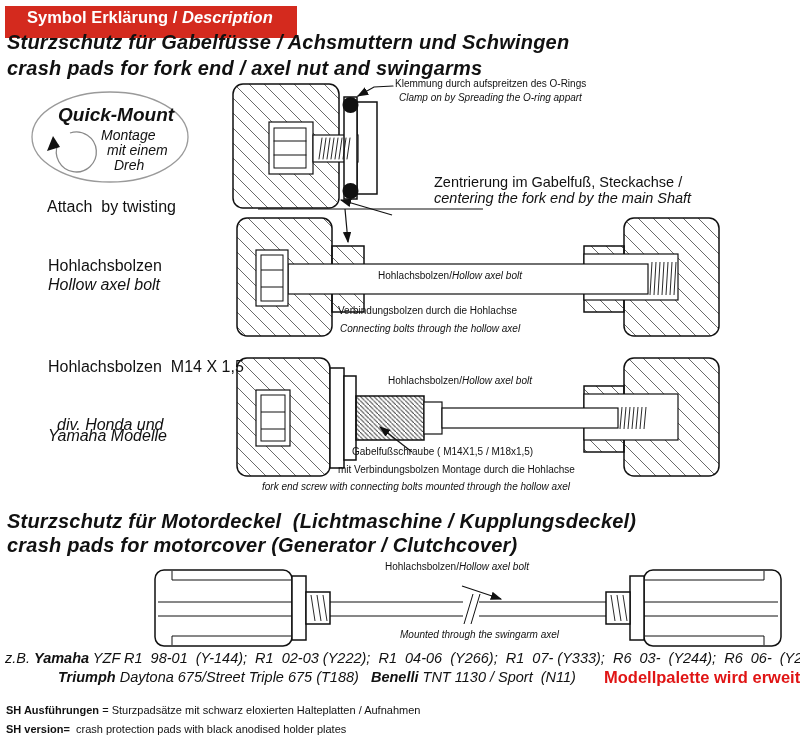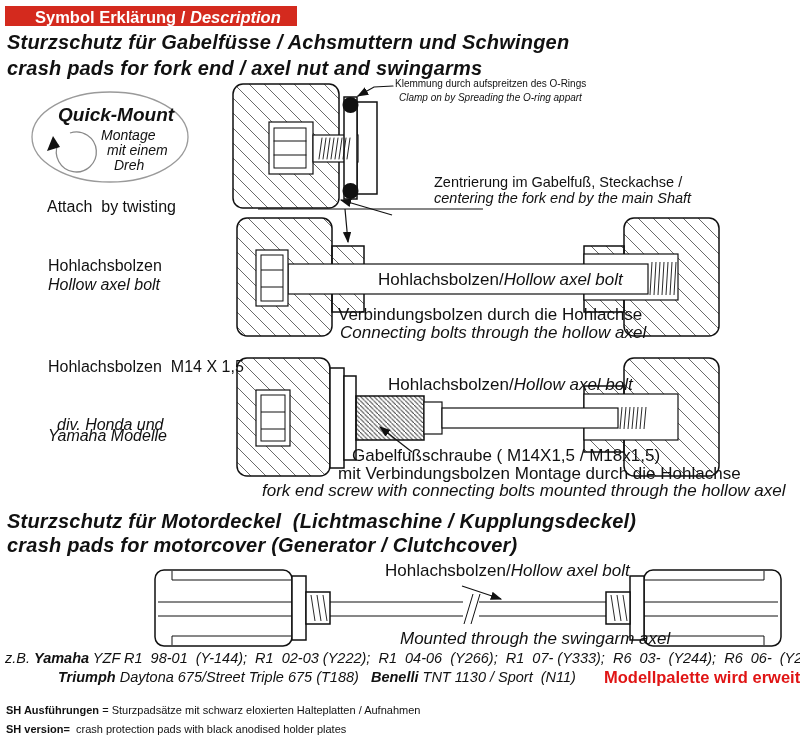--- a/index.html
+++ b/index.html
@@ -6,28 +6,28 @@
   .page{
     position:relative;width:800px;height:747px;background:#ffffff;
     font-family:"Liberation Sans","DejaVu Sans",sans-serif;color:#111;
     overflow:hidden;margin:0 auto;
   }
   .t{position:absolute;white-space:nowrap;line-height:1.12;}
   .it{font-style:italic;}
   .b{font-weight:bold;}
   .pre{white-space:pre;}
   .header-bar{
-    position:absolute;left:5px;top:6px;width:292px;height:20px;
+    position:absolute;left:5px;top:6px;width:292px;height:32px;
     background:#d42a1e;color:#fff;font-size:16.5px;font-weight:bold;
-    line-height:23px;padding-left:30px;box-sizing:border-box;white-space:nowrap;
+    line-height:23px;padding-left:22px;box-sizing:border-box;white-space:nowrap;
   }
   .intro{font-size:20px;font-weight:bold;font-style:italic;letter-spacing:.2px;}
   .ann{font-size:10px;}
   .lbl{font-size:16px;text-align:center;}
-  .dlbl{font-size:17px;}
+  .dlbl{font-size:10px;}
   .models{font-size:14.5px;font-style:italic;}
   .footer{font-size:11px;text-align:center;}
   .expand{color:#e01515;font-weight:bold;font-size:16.5px;padding-left:48px;}
   svg{position:absolute;left:0;top:0;pointer-events:none;}
 </style>
 </head>
 <body>
 
 <div class="page">
 

